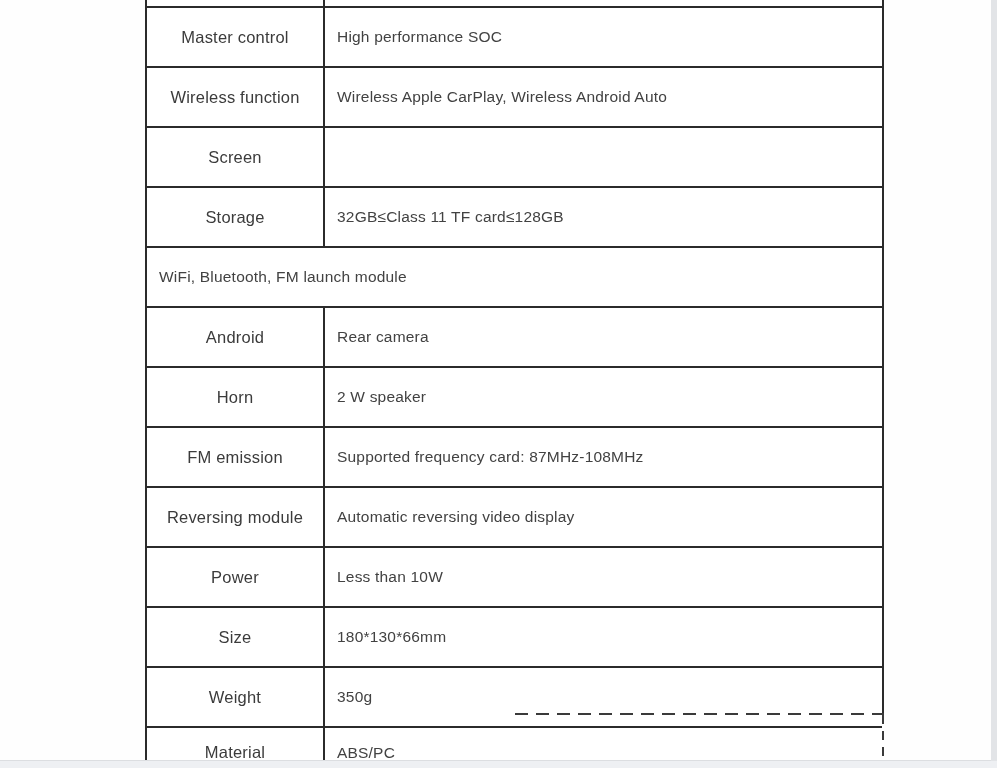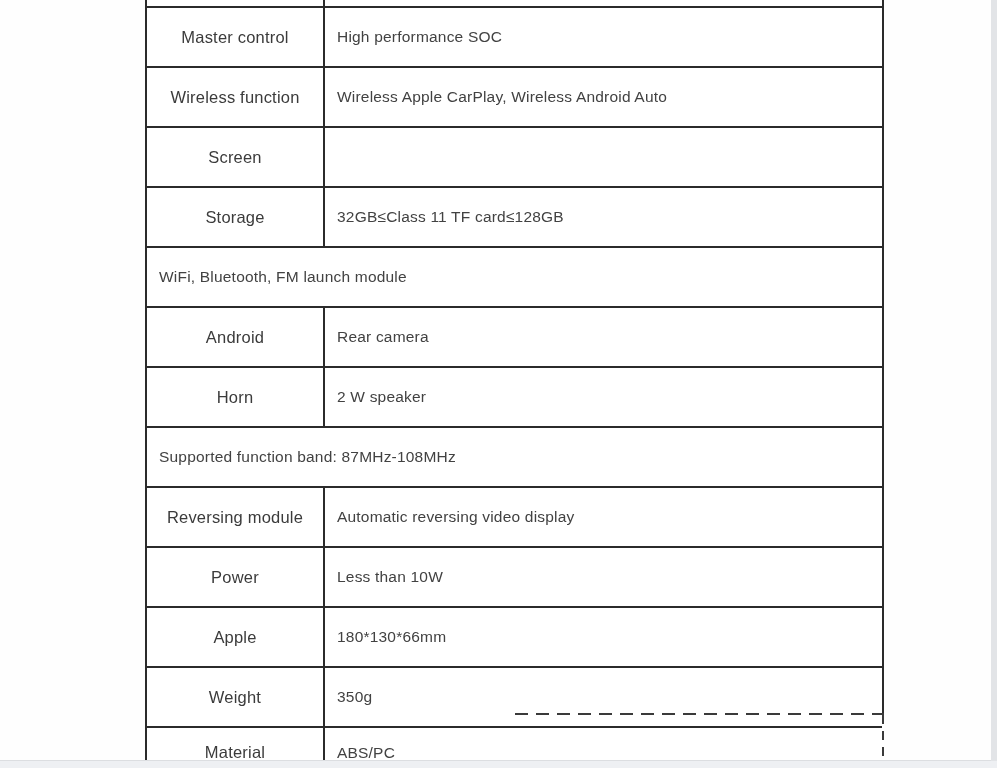--- a/index.html
+++ b/index.html
@@ -101,36 +101,37 @@
     <div class="cell-label">Android</div>
     <div class="cell-value">Rear camera</div>
   </div>
 
   <div class="row">
     <div class="cell-label">Horn</div>
     <div class="cell-value">2 W speaker</div>
   </div>
 
   <div class="row">
-    <div class="cell-value">Supported function band: 87MHz-108MHz</div>
+    <div class="cell-label">FM emission</div>
+    <div class="cell-value">Supported frequency card: 87MHz-108MHz</div>
   </div>
 
   <div class="row">
     <div class="cell-label">Reversing module</div>
     <div class="cell-value">Automatic reversing video display</div>
   </div>
 
 
   <div class="row">
     <div class="cell-label">Power</div>
     <div class="cell-value">Less than 10W</div>
   </div>
 
   <div class="row">
-    <div class="cell-label">Apple</div>
+    <div class="cell-label">Size</div>
     <div class="cell-value">180*130*66mm</div>
   </div>
 
   <div class="row">
     <div class="cell-label">Weight</div>
     <div class="cell-value">350g</div>
   </div>
 
   <div class="row cut">
     <div class="cell-label">Material</div>

